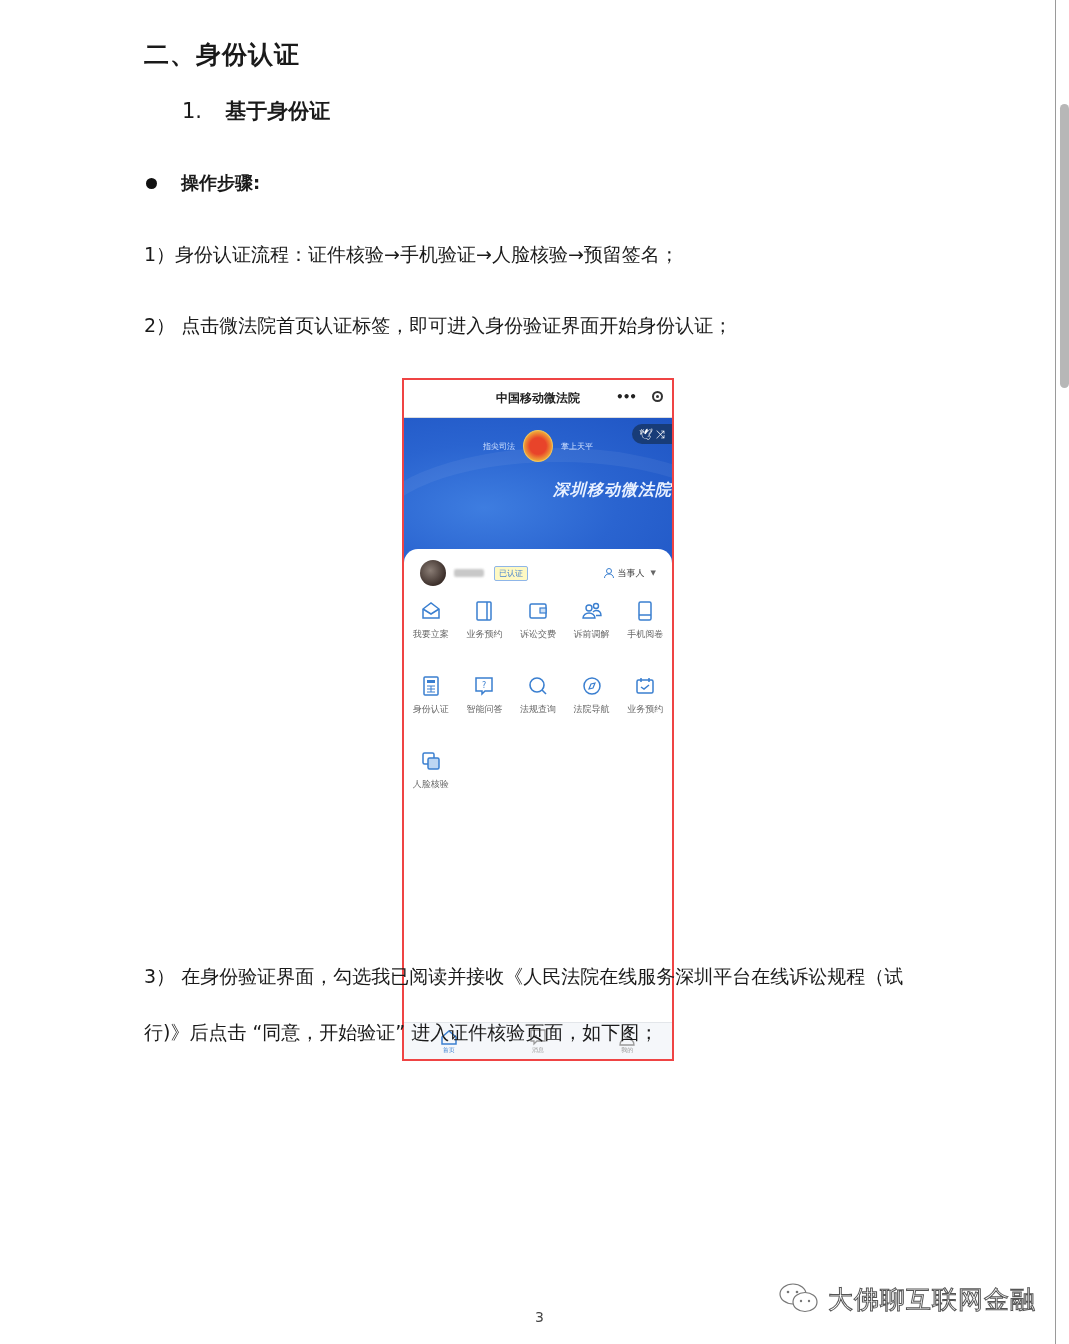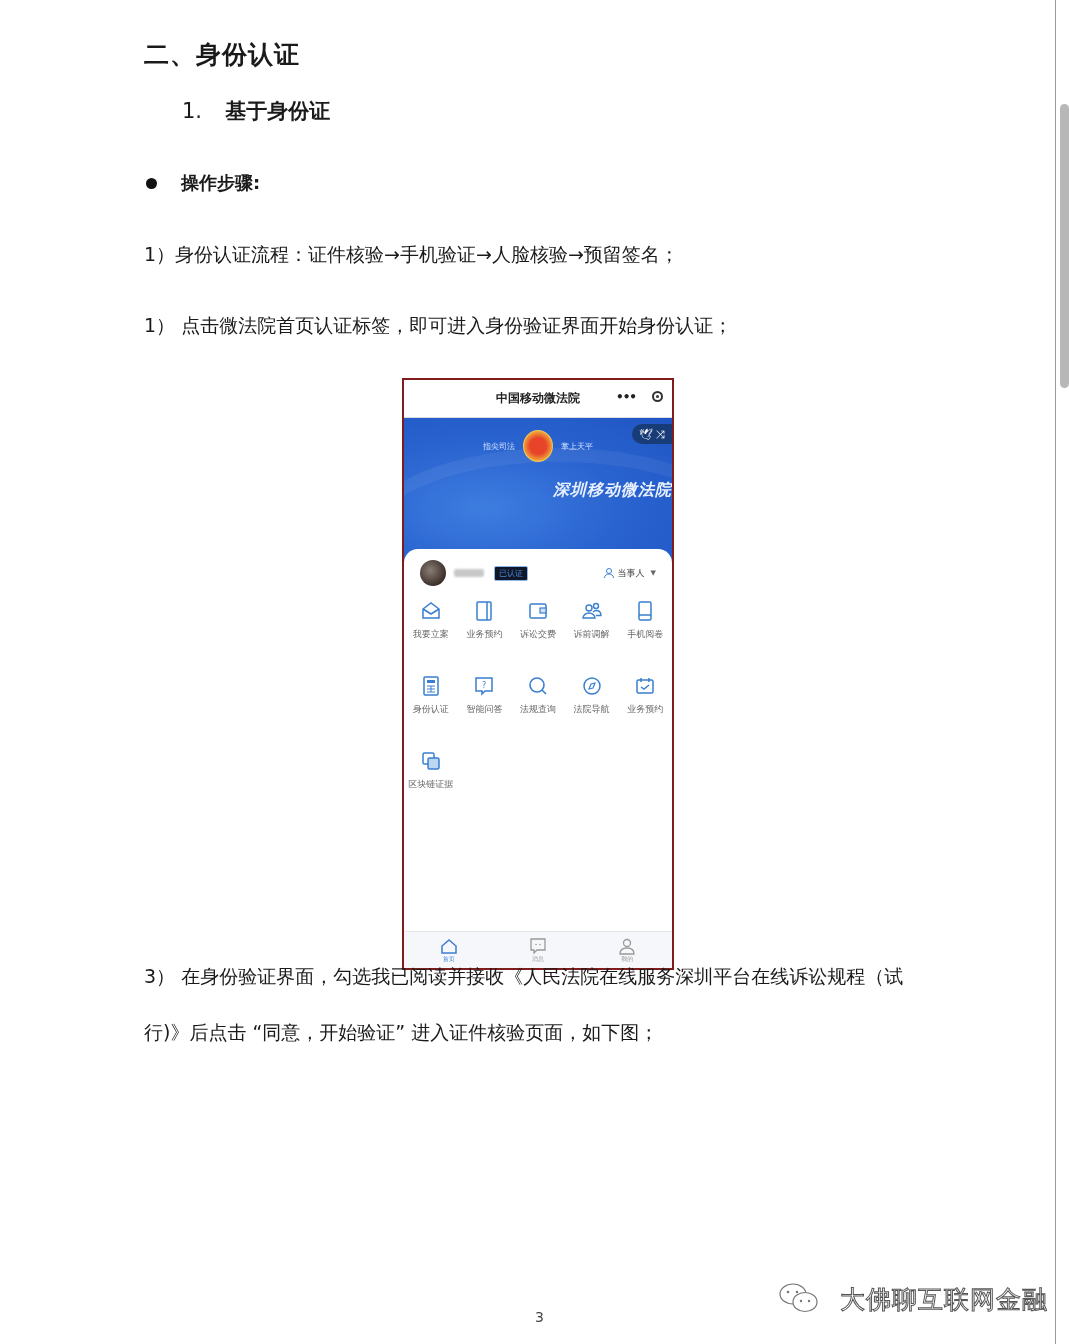--- a/index.html
+++ b/index.html
@@ -11,68 +11,68 @@
     .scrollbar-thumb { position: absolute; right: 0; top: 104px; width: 9px; height: 284px; background: #b7b7b7; border-radius: 5px; }
 
     .h2 { position: absolute; left: 144px; top: 22px; font-size: 25px; font-weight: bold; letter-spacing: 1px; margin-top: 16px; }
     .h3 { position: absolute; left: 182px; top: 97px; font-size: 21px; font-weight: bold; }
     .h3 .num { font-weight: normal; margin-right: 16px; }
     .bullet { position: absolute; left: 146px; top: 171px; font-size: 18px; font-weight: bold; display: flex; align-items: center; }
     .bullet .dot { width: 11px; height: 11px; border-radius: 50%; background: #111; margin-right: 24px; }
     .para { position: absolute; left: 144px; font-size: 19px; white-space: nowrap; }
 
     
-    .phone { position: absolute; left: 402px; top: 378px; width: 272px; height: 592px; border: 2px solid #7f1d1d; background: #fff; overflow: hidden; box-sizing: border-box; }
+    .phone { position: absolute; left: 402px; top: 378px; width: 272px; height: 683px; border: 2px solid #ef4444; background: #fff; overflow: hidden; box-sizing: border-box; }
     .ph-title { height: 37px; display: flex; align-items: center; justify-content: center; position: relative; font-size: 12px; font-weight: bold; color: #222; border-bottom: 1px solid #ddd; }
     .ph-title .more { position: absolute; right: 36px; top: 10px; font-size: 12px; font-weight: bold; letter-spacing: -1px; }
     .ph-title .target { position: absolute; right: 9px; top: 11px; width: 11px; height: 11px; border: 2px solid #333; border-radius: 50%; box-sizing: border-box; }
     .ph-title .target::after { content: ""; position: absolute; left: 2px; top: 2px; width: 3px; height: 3px; background: #333; border-radius: 50%; }
     .banner { height: 150px; background: radial-gradient(ellipse at 30% 60%, #3e7de0 0%, #2a64d0 50%, #1f55c4 100%); position: relative; }
     .banner .swirl { position: absolute; left: -40px; top: 30px; width: 360px; height: 140px; border-radius: 50%; border: 14px solid rgba(255,255,255,0.06); }
     .mini-btn { position: absolute; right: 0; top: 6px; width: 40px; height: 20px; background: #183c78; border-radius: 10px 0 0 10px; color: #fff; font-size: 11px; display: flex; align-items: center; justify-content: center; gap: 3px; }
     .emblem-row { position: absolute; top: 12px; left: 0; right: 0; display: flex; align-items: center; justify-content: center; gap: 8px; color: #cfe0ff; font-size: 8px; }
     .emblem { width: 28px; height: 30px; border-radius: 50%; background: radial-gradient(circle, #e8442a 40%, #f0b23a 75%); border: 1px solid #f4c45a; }
     .banner-title { position: absolute; top: 62px; left: 0; right: 0; text-align: right; color: #e9f1ff; font-size: 16px; font-weight: bold; font-style: italic; letter-spacing: 1px; }
     .card { position: absolute; left: 0; right: 0; top: 169px; bottom: 0; background: #fff; border-radius: 14px 14px 0 0; }
     .user-row { display: flex; align-items: center; padding: 11px 16px 0 16px; font-size: 9px; }
     .avatar { width: 26px; height: 26px; border-radius: 50%; background: radial-gradient(circle at 40% 40%, #8a7d75, #3c2f2a 70%); }
     .name-blur { width: 30px; height: 8px; background: #c8c8c8; border-radius: 2px; margin-left: 8px; filter: blur(1px); }
-    .verified { margin-left: 10px; border: 1px solid #8fb6e8; color: #4a84cf; background: #0f172a; padding: 1px 4px; border-radius: 2px; font-size: 8px; }
+    .verified { margin-left: 10px; border: 1px solid #8fb6e8; color: #4a84cf; background: #fef9c3; padding: 1px 4px; border-radius: 2px; font-size: 8px; }
     .role { margin-left: auto; color: #333; display: flex; align-items: center; gap: 3px; font-size: 9px; text-align: right; }
     .role .caret { font-size: 7px; color: #666; margin-left: 3px; }
     .grid { display: grid; grid-template-columns: repeat(5, 1fr); padding: 14px 0 0 0; }
     .cell { height: 75px; display: flex; flex-direction: column; align-items: center; }
     .cell .ico { width: 22px; height: 22px; color: #3a7fd0; }
     .cell .lbl { margin-top: 6px; font-size: 9px; color: #666; }
     .tabbar { position: absolute; left: 0; right: 0; bottom: 0; height: 36px; background: #f5f7fa; border-top: 1px solid #e3e6ea; display: flex; }
     .tab { flex: 1; display: flex; flex-direction: column; align-items: center; justify-content: center; font-size: 6px; color: #999; }
     .tab.active { color: #3a7fd0; }
     .tab svg { width: 18px; height: 18px; }
 
     .page-num { position: absolute; left: 535px; top: 1309px; font-size: 14px; color: #444; }
-    .watermark { position: absolute; left: 778px; top: 1281px; display: flex; align-items: center; gap: 20px; }
+    .watermark { position: absolute; left: 778px; top: 1281px; display: flex; align-items: center; gap: 8px; }
     .watermark .wm-text { font-size: 25px; color: #fff; -webkit-text-stroke: 1px #555; letter-spacing: 1px; font-family: "DejaVu Serif", serif; }
   </style>
 </head>
 <body>
 
 <div class="scrollbar-track"></div>
 <div class="scrollbar-thumb"></div>
 
 <div class="h2">二、身份认证</div>
 <div class="h3">
   <span class="num">1.</span>
   <span>基于身份证</span>
 </div>
 <div class="bullet">
   <span class="dot"></span>
   <span>操作步骤:</span>
 </div>
 <div class="para" style="top:242px">1）身份认证流程：证件核验→手机验证→人脸核验→预留签名；</div>
-<div class="para" style="top:313px">1） 点击微法院首页认证标签，即可进入身份验证界面开始身份认证；</div>
+<div class="para" style="top:313px">2） 点击微法院首页认证标签，即可进入身份验证界面开始身份认证；</div>
 
 <div class="phone">
   <div class="ph-title">
     <span>中国移动微法院</span>
     <span class="more">•••</span>
     <span class="target"></span>
   </div>
   <div class="banner">
     <div class="swirl"></div>
     <div class="mini-btn">
@@ -173,21 +173,21 @@
             <rect x="3" y="5" width="16" height="13" rx="1.5" fill="none" stroke="currentColor" stroke-width="1.5"></rect>
             <path d="M7 3v4M15 3v4M7 12l3 2 5-4" fill="none" stroke="currentColor" stroke-width="1.5"></path>
           </svg>
         <span class="lbl">业务预约</span>
       </div>
       <div class="cell">
         <svg class="ico" viewBox="0 0 22 22">
             <rect x="3" y="3" width="11" height="11" rx="1.5" fill="none" stroke="currentColor" stroke-width="1.5"></rect>
             <rect x="8" y="8" width="11" height="11" rx="1.5" fill="#bcd6f3" stroke="currentColor" stroke-width="1.5"></rect>
           </svg>
-        <span class="lbl">区块链证据</span>
+        <span class="lbl">人脸核验</span>
       </div>
     </div>
 
     <div class="tabbar">
       <div class="tab active">
         <svg viewBox="0 0 18 18">
             <path d="M2 9l7-6 7 6v7H2z" fill="none" stroke="#3a7fd0" stroke-width="1.5"></path>
           </svg>
         <span>首页</span>
       </div>

